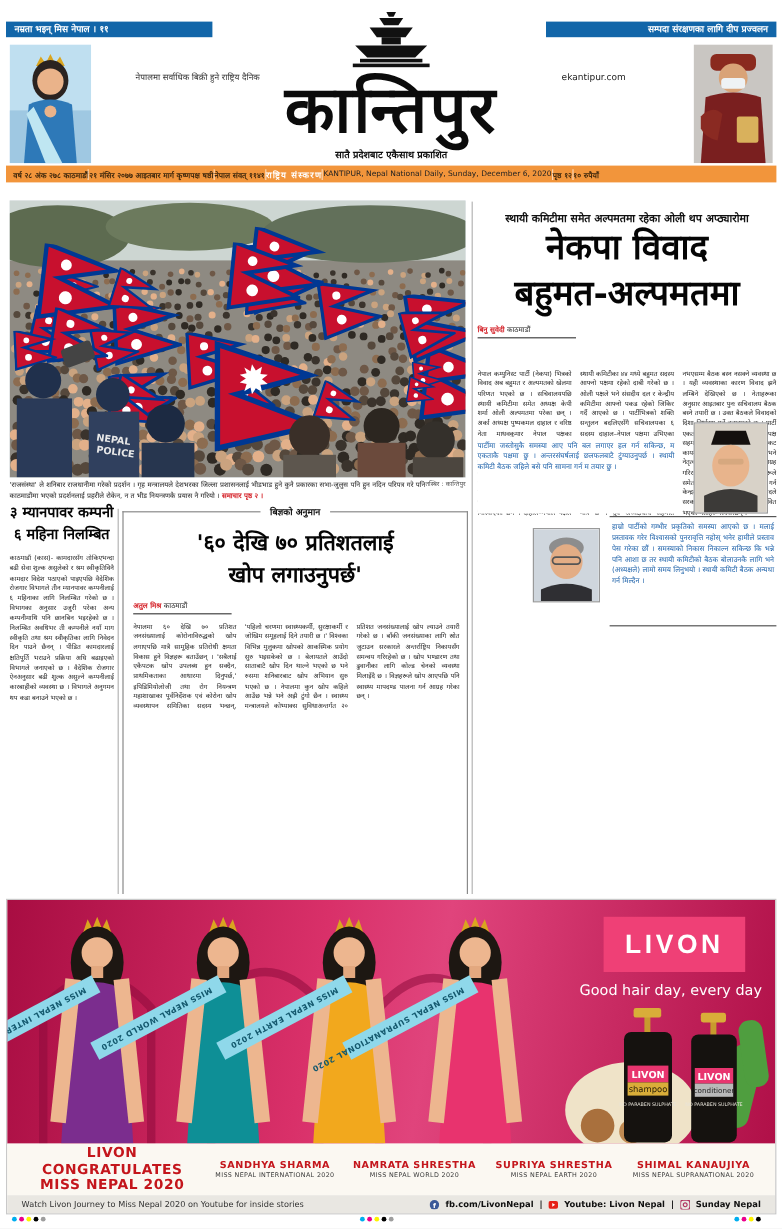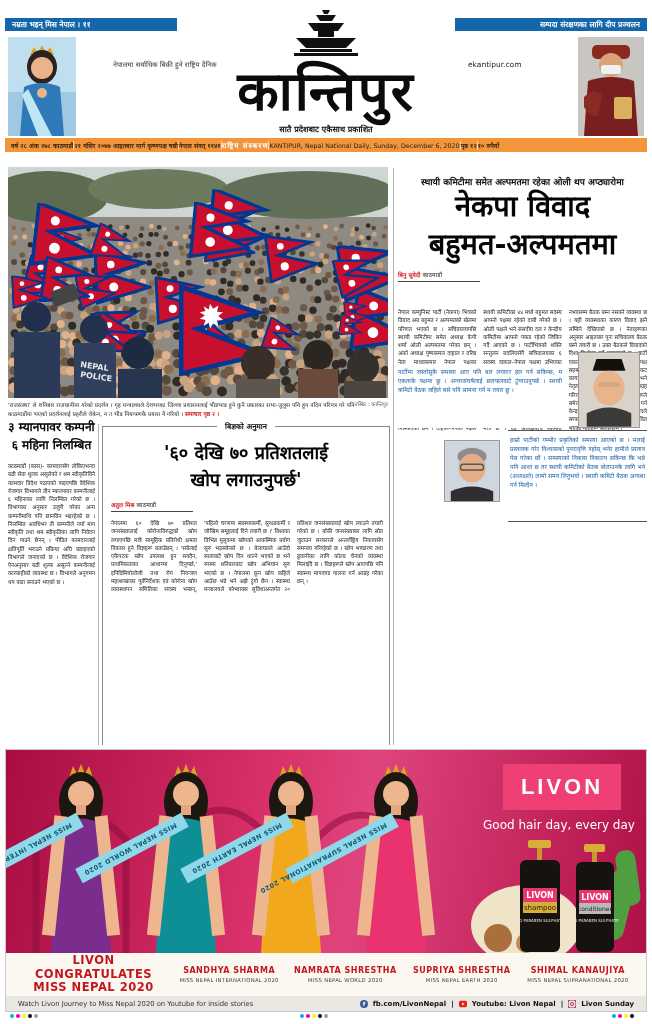--- a/index.html
+++ b/index.html
@@ -1127,21 +1127,21 @@
         <svg class="sicon" viewBox="0 0 10 10">
             <rect width="10" height="8" y="1" rx="2" fill="#e62117"></rect>
             <path d="M4 3 L7 5 L4 7 Z" fill="#fff"></path>
           </svg>
         <span>Youtube: Livon Nepal</span>
         <span>|</span>
         <svg class="sicon" viewBox="0 0 10 10">
             <rect width="10" height="10" rx="3" fill="none" stroke="#b0325f" stroke-width="1.4"></rect>
             <circle cx="5" cy="5" r="2" fill="none" stroke="#b0325f" stroke-width="1.2"></circle>
           </svg>
-        <span>Livon Sunday</span>
+        <span>Sunday Nepal</span>
       </span>
     </div>
   </div>
 
   <div class="abs regdots" style="left:10px;">
     <i style="background:#00aeef"></i>
       <i style="background:#ec008c"></i>
       <i style="background:#fff200"></i>
       <i style="background:#000"></i>
       <i style="background:#9e9e9e"></i>

